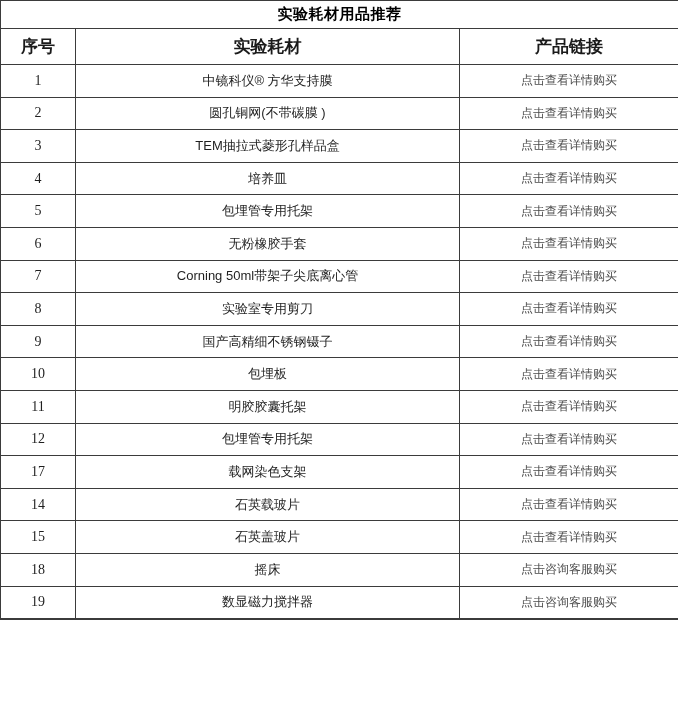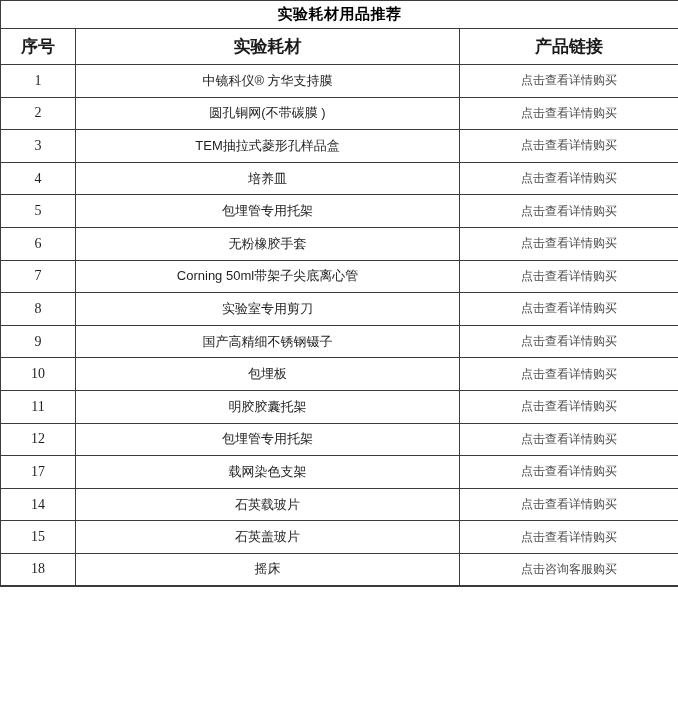--- a/index.html
+++ b/index.html
@@ -157,14 +157,19 @@
       <tr>
     <td class="c-no">15</td>
     <td class="c-item">石英盖玻片</td>
     <td class="c-link">点击查看详情购买</td>
   </tr>
       <tr>
     <td class="c-no">18</td>
     <td class="c-item">摇床</td>
     <td class="c-link">点击咨询客服购买</td>
   </tr>
+      <tr>
+    <td class="c-no">19</td>
+    <td class="c-item">数显磁力搅拌器</td>
+    <td class="c-link">点击咨询客服购买</td>
+  </tr>
     </tbody>
 </table>
 
 </body></html>

